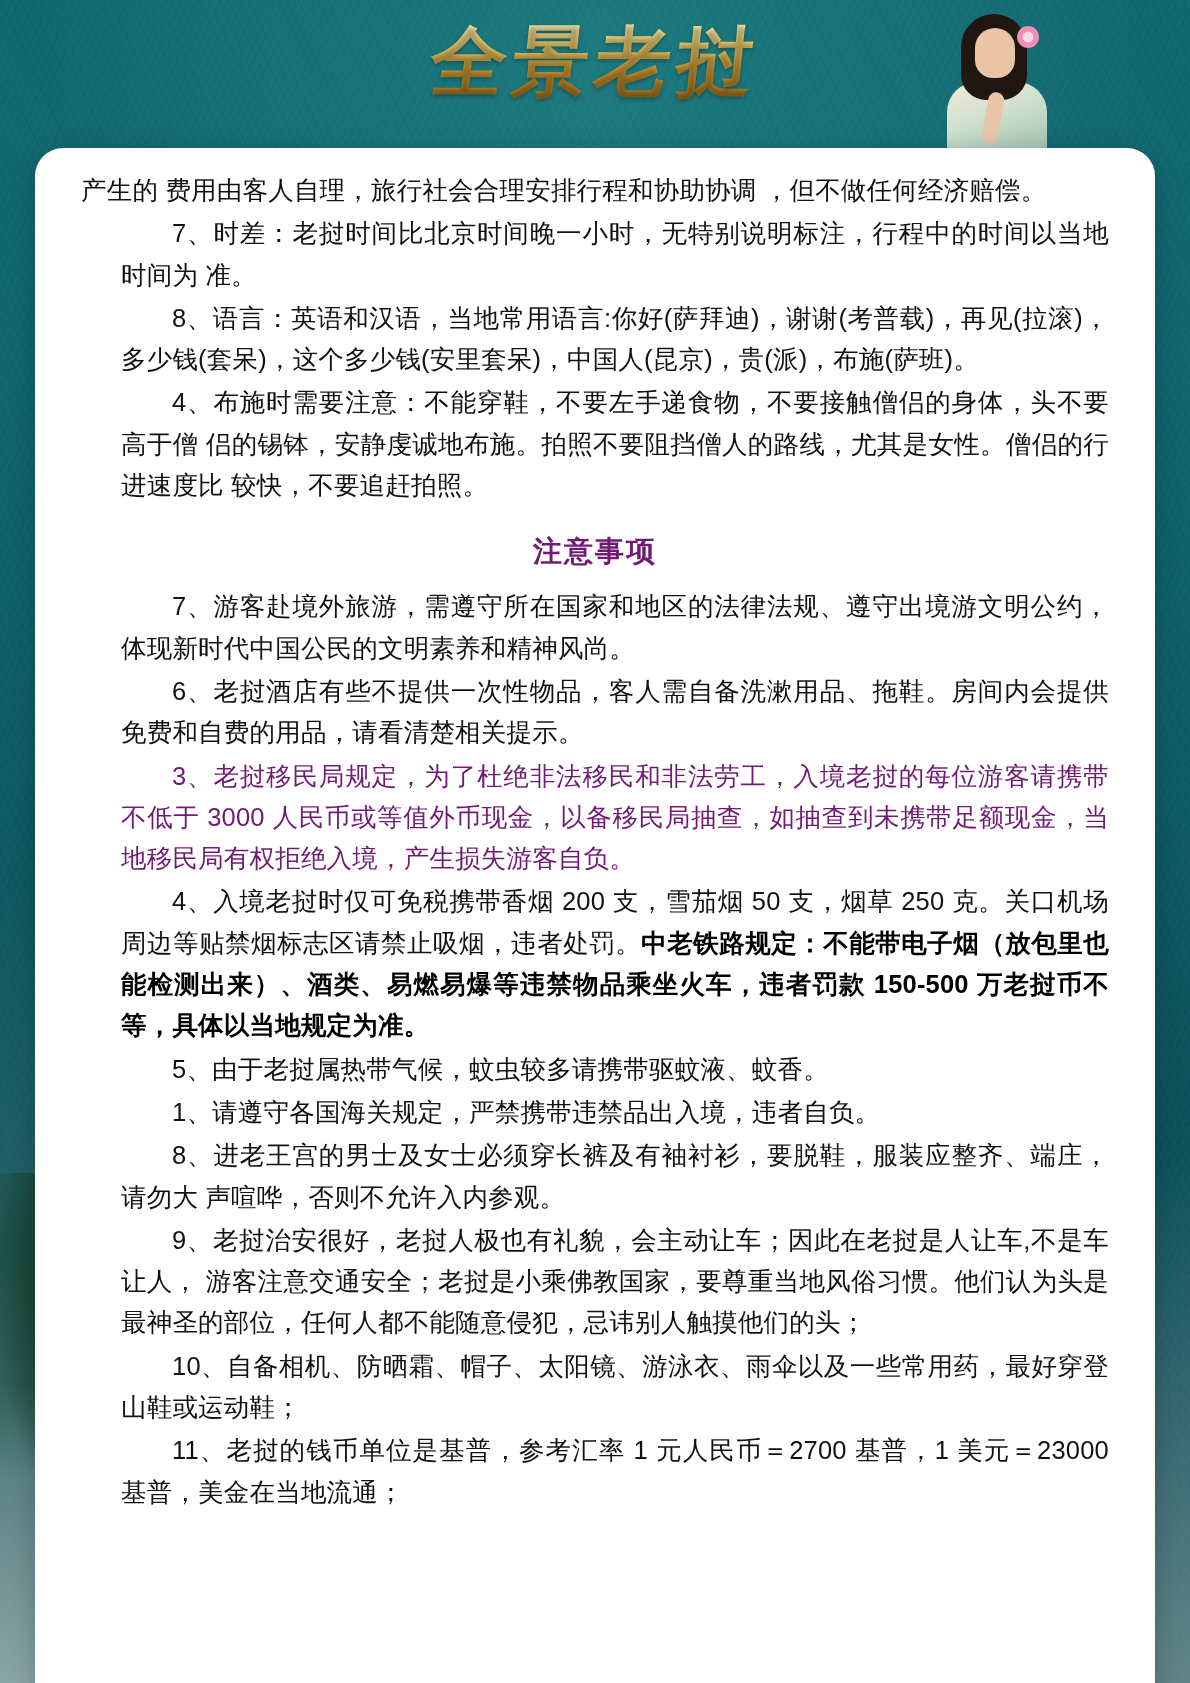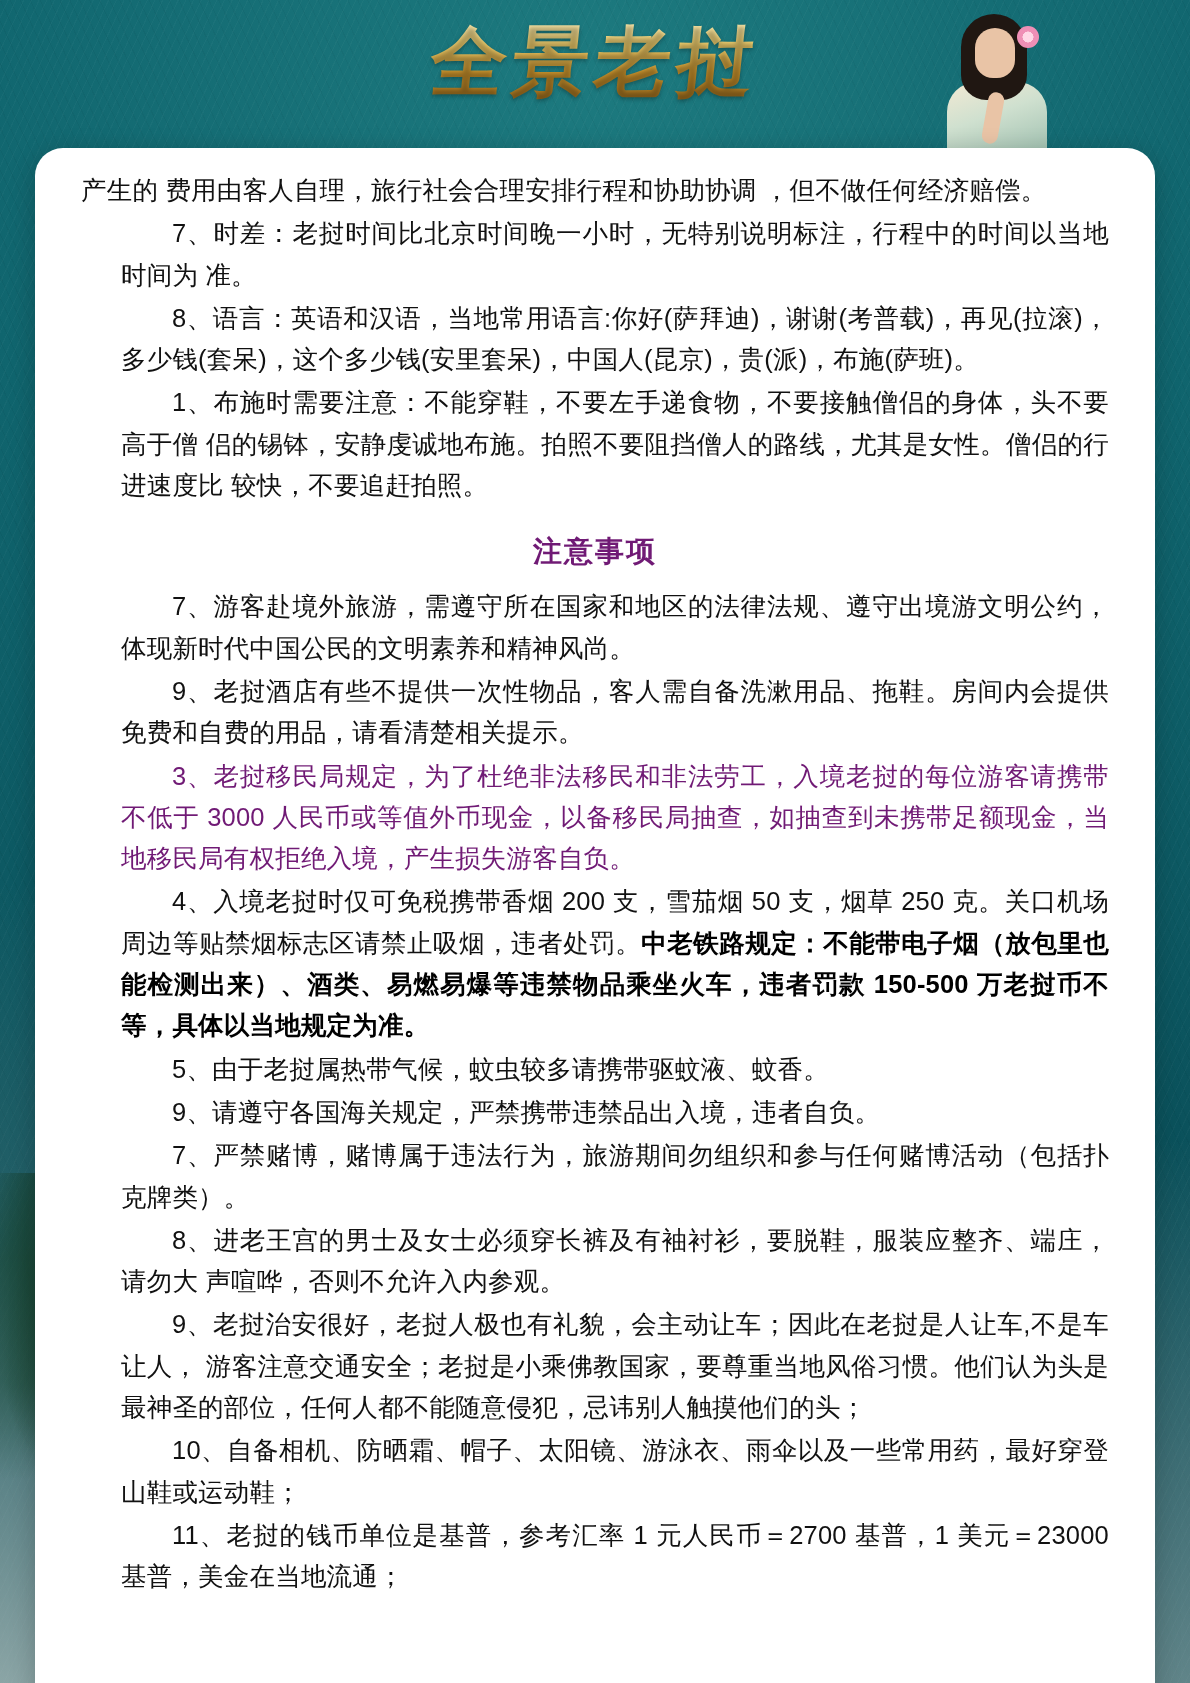--- a/index.html
+++ b/index.html
@@ -187,31 +187,30 @@
     <div class="model-flower"></div>
     <div class="model-arm"></div>
   </div>
 </div>
 
 <div class="card">
   <div id="top-notes">
       <p class="p no-indent">产生的 费用由客人自理，旅行社会合理安排行程和协助协调 ，但不做任何经济赔偿。</p>
       <p class="p indent">7、时差：老挝时间比北京时间晚一小时，无特别说明标注，行程中的时间以当地时间为 准。</p>
       <p class="p indent">8、语言：英语和汉语，当地常用语言:你好(萨拜迪)，谢谢(考普载)，再见(拉滚)， 多少钱(套呆)，这个多少钱(安里套呆)，中国人(昆京)，贵(派)，布施(萨班)。</p>
-      <p class="p indent">1、布施时需要注意：不能穿鞋，不要左手递食物，不要接触僧侣的身体，头不要高于僧 侣的锡钵，安静虔诚地布施。拍照不要阻挡僧人的路线，尤其是女性。僧侣的行进速度比 较快，不要追赶拍照。</p>
+      <p class="p indent">4、布施时需要注意：不能穿鞋，不要左手递食物，不要接触僧侣的身体，头不要高于僧 侣的锡钵，安静虔诚地布施。拍照不要阻挡僧人的路线，尤其是女性。僧侣的行进速度比 较快，不要追赶拍照。</p>
     </div>
 
   <div class="section-title">注意事项</div>
 
   <div id="notice-list">
       <p class="p indent"><span>7、游客赴境外旅游，需遵守所在国家和地区的法律法规、遵守出境游文明公约，体现新时代中国公民的文明素养和精神风尚。</span></p>
-      <p class="p indent"><span>9、老挝酒店有些不提供一次性物品，客人需自备洗漱用品、拖鞋。房间内会提供免费和自费的用品，请看清楚相关提示。</span></p>
+      <p class="p indent"><span>6、老挝酒店有些不提供一次性物品，客人需自备洗漱用品、拖鞋。房间内会提供免费和自费的用品，请看清楚相关提示。</span></p>
       <p class="p indent red"><span class="red">3、老挝移民局规定，为了杜绝非法移民和非法劳工，入境老挝的每位游客请携带不低于 3000 人民币或等值外币现金，以备移民局抽查，如抽查到未携带足额现金，当地移民局有权拒绝入境，产生损失游客自负。</span></p>
       <p class="p indent"><span>4、入境老挝时仅可免税携带香烟 200 支，雪茄烟 50 支，烟草 250 克。关口机场周边等贴禁烟标志区请禁止吸烟，违者处罚。</span><span class="bold">中老铁路规定：不能带电子烟（放包里也能检测出来）、酒类、易燃易爆等违禁物品乘坐火车，违者罚款 150-500 万老挝币不等，具体以当地规定为准。</span></p>
       <p class="p indent"><span>5、由于老挝属热带气候，蚊虫较多请携带驱蚊液、蚊香。</span></p>
-      <p class="p indent"><span>9、请遵守各国海关规定，严禁携带违禁品出入境，违者自负。</span></p>
-      <p class="p indent"><span>7、严禁赌博，赌博属于违法行为，旅游期间勿组织和参与任何赌博活动（包括扑克牌类）。</span></p>
+      <p class="p indent"><span>1、请遵守各国海关规定，严禁携带违禁品出入境，违者自负。</span></p>
       <p class="p indent"><span>8、进老王宫的男士及女士必须穿长裤及有袖衬衫，要脱鞋，服装应整齐、端庄，请勿大 声喧哗，否则不允许入内参观。</span></p>
       <p class="p indent"><span>9、老挝治安很好，老挝人极也有礼貌，会主动让车；因此在老挝是人让车,不是车让人， 游客注意交通安全；老挝是小乘佛教国家，要尊重当地风俗习惯。他们认为头是最神圣的部位，任何人都不能随意侵犯，忌讳别人触摸他们的头；</span></p>
       <p class="p indent"><span>10、自备相机、防晒霜、帽子、太阳镜、游泳衣、雨伞以及一些常用药，最好穿登山鞋或运动鞋；</span></p>
       <p class="p indent"><span>11、老挝的钱币单位是基普，参考汇率 1 元人民币＝2700 基普，1 美元＝23000 基普，美金在当地流通；</span></p>
     </div>
 </div>
 
 </body></html>

